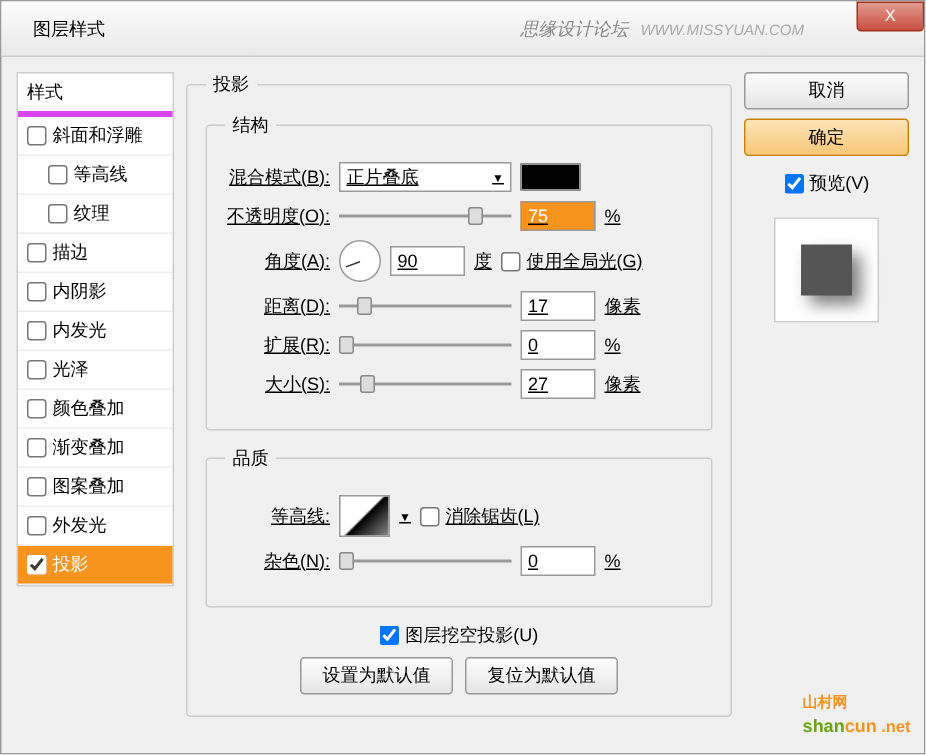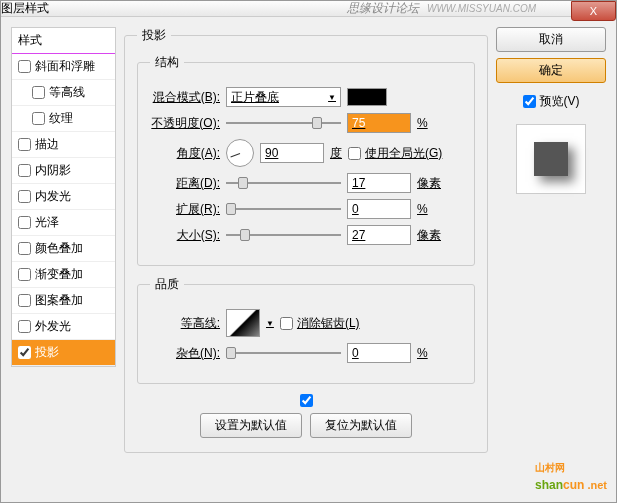--- a/index.html
+++ b/index.html
@@ -1,44 +1,44 @@
 <!DOCTYPE html>
 <html><head>
 <meta charset="utf-8">
 <style>
 * { box-sizing: border-box; margin: 0; padding: 0; font-family: "Microsoft YaHei", SimSun, sans-serif; font-size: 12px; }
 body { background: #fff; width: 617px; height: 503px; position: relative; }
 .window { width: 617px; height: 503px; background: #f0f0f0; border: 1px solid #999; }
-.titlebar { height: 16px; background: linear-gradient(#fdfdfd, #e8e8e8); border-bottom: 1px solid #ccc; display: flex; align-items: center; padding: 0 0; position: relative; text-align: right; }
+.titlebar { height: 37px; background: linear-gradient(#fdfdfd, #e8e8e8); border-bottom: 1px solid #ccc; display: flex; align-items: center; padding: 0 21px; position: relative; text-align: right; }
 .titlebar .title { font-size: 12px; }
 .titlebar .subtitle { position: absolute; right: 80px; color: #888; font-size: 11px; font-style: italic; }
 .titlebar .url { font-size: 10px; color: #aaa; margin-left: 5px; }
 .close-btn { position: absolute; right: 0; top: 0; width: 45px; height: 20px; background: linear-gradient(#e29a8f, #c94f3f); color: #fff; display: flex; align-items: center; justify-content: center; border-radius: 0 0 3px 3px; border: 1px solid #a03020; font-size: 11px; }
 .body { display: flex; padding: 10px; gap: 8px; height: calc(100% - 28px); }
 .left-panel { width: 105px; }
 .styles-box { border: 1px solid #ccc; background: #fff; }
-.styles-header { padding: 4px 6px; border-bottom: 1px solid #d946ef; font-weight: normal; }
+.styles-header { padding: 4px 6px; border-bottom: 4px solid #d946ef; font-weight: normal; }
 .styles-sub { padding: 4px 6px; border-bottom: 1px solid #ccc; background: #f5f5f5; }
 .style-item { padding: 4px 6px; display: flex; align-items: center; gap: 4px; border-bottom: 1px solid #eee; }
 .style-item.indent { padding-left: 20px; }
 .style-item input[type=checkbox] { width: 13px; height: 13px; }
 .style-item.selected { background: #f7941d; color: #fff; }
 .style-item.selected input[type=checkbox] { accent-color: #fff; }
 .center-panel { flex: 1; }
 fieldset { border: 1px solid #ccc; border-radius: 3px; padding: 10px 12px 14px; margin-bottom: 10px; }
 legend { padding: 0 5px; font-size: 12px; }
 .form-row { display: flex; align-items: center; gap: 6px; margin: 6px 0; text-decoration: underline; }
 .form-label { width: 70px; text-align: right; }
 .dropdown { border: 1px solid #999; background: #fff; height: 20px; width: 115px; padding: 0 4px; display: flex; align-items: center; justify-content: space-between; }
 .dropdown .arrow { font-size: 8px; }
 .color-swatch { width: 40px; height: 18px; background: #000; border: 1px solid #999; }
 .slider-track { width: 115px; height: 12px; position: relative; display: flex; align-items: center; }
 .slider-line { width: 100%; height: 2px; background: #999; }
 .slider-thumb { position: absolute; width: 10px; height: 12px; background: #ddd; border: 1px solid #888; border-radius: 2px; top: 0; }
-.num-input { width: 64px; height: 20px; border: 1px solid #999; padding: 0 4px; background: #fff; display: flex; align-items: center; }
+.num-input { width: 50px; height: 20px; border: 1px solid #999; padding: 0 4px; background: #fff; display: flex; align-items: center; }
 .num-input.highlight { background: #f7941d; color: #fff; }
 .unit { width: 30px; }
 .angle-dial { width: 28px; height: 28px; border: 1px solid #999; border-radius: 50%; background: #fff; position: relative; }
 .angle-dial::after { content: ''; position: absolute; width: 10px; height: 1px; background: #333; top: 13px; left: 3px; transform-origin: right center; transform: rotate(-20deg); }
 .contour-swatch { width: 34px; height: 28px; border: 1px solid #999; background: linear-gradient(135deg, #fff 0%, #fff 48%, #000 52%, #888 100%); }
 .checkbox-inline { display: flex; align-items: center; gap: 4px; }
 .btn-row { display: flex; gap: 8px; justify-content: center; margin-top: 6px; }
 .btn { border: 1px solid #999; background: linear-gradient(#fdfdfd, #e5e5e5); padding: 3px 14px; border-radius: 3px; cursor: pointer; min-width: 90px; text-align: center; }
 .right-panel { width: 110px; display: flex; flex-direction: column; gap: 6px; align-items: stretch; }
 .btn-primary { border: 1px solid #d08000; background: linear-gradient(#fde5b8, #f7c778); }
@@ -196,20 +196,21 @@
                 <div class="slider-line"></div>
                 <div class="slider-thumb" style="left:0%"></div>
               </div>
             <div class="num-input">0</div>
             <span class="unit">%</span>
           </div>
         </fieldset>
         <div style="text-align:center;margin:6px 0">
           <label class="checkbox-inline" style="justify-content:center">
             <input type="checkbox" checked="" style="">
+              <span>图层挖空投影(U)</span>
           </label>
         </div>
         <div class="btn-row">
           <div class="btn">设置为默认值</div>
           <div class="btn">复位为默认值</div>
         </div>
       </fieldset>
     </div>
     <div class="right-panel">
       <div class="btn">取消</div>

